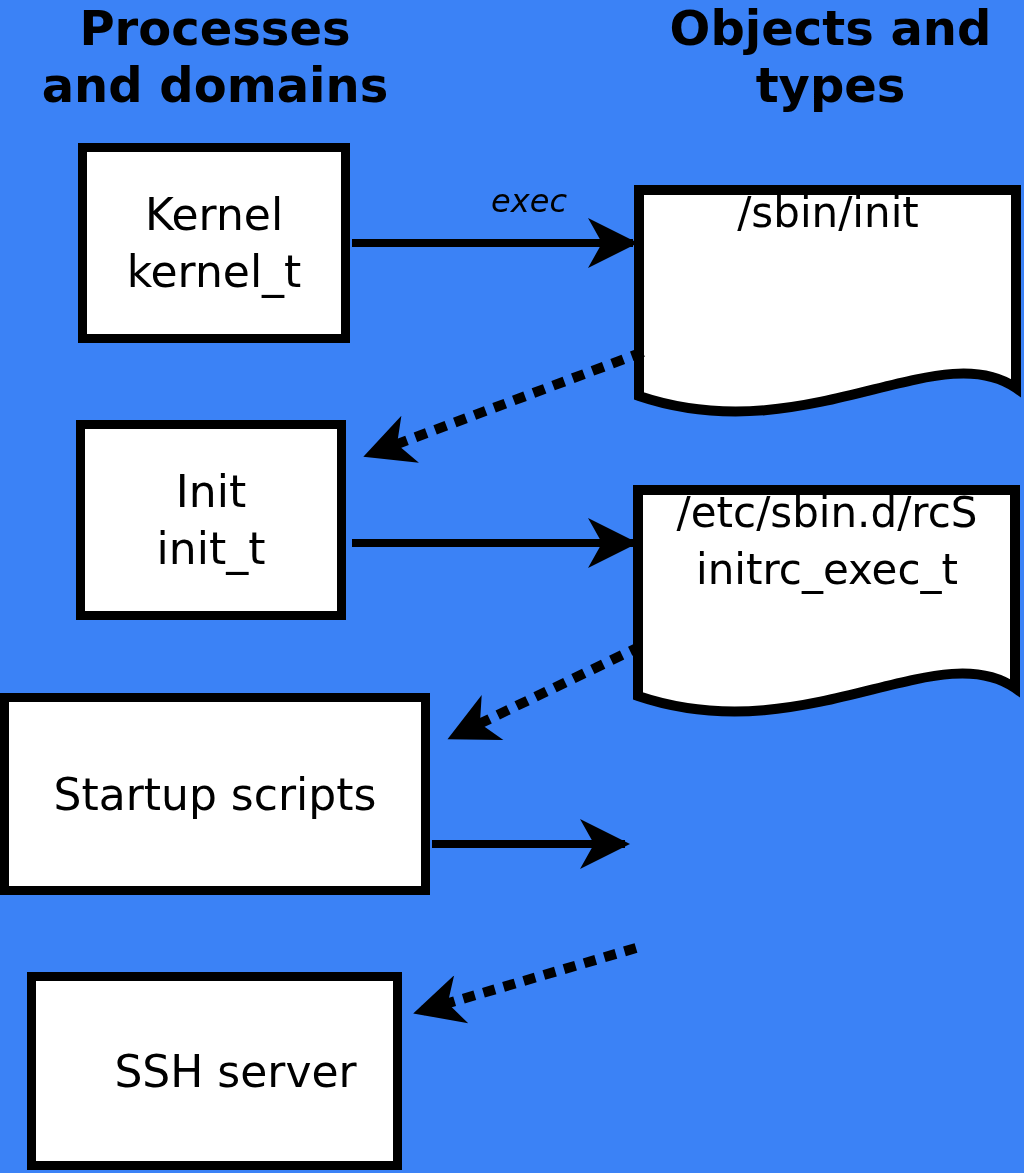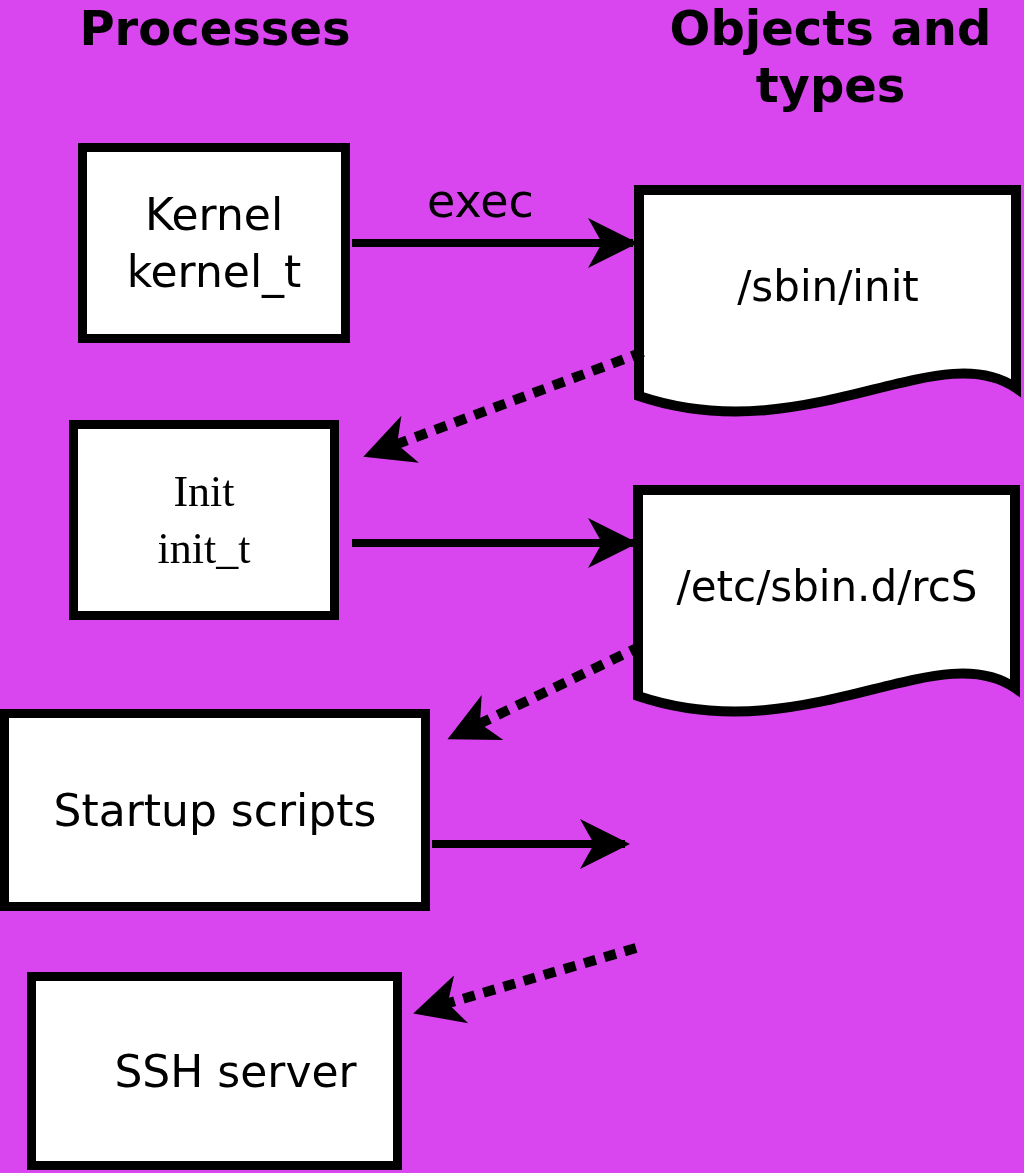--- a/index.html
+++ b/index.html
@@ -1,20 +1,20 @@
 <!DOCTYPE html>
 <html><head>
 <meta charset="utf-8">
 <style>
   html, body { margin: 0; padding: 0; background: #ffffff; }
   .canvas {
     position: relative;
     width: 1024px;
     height: 1173px;
-    background: #d946ef;
+    background: #3b82f6;
     font-family: "DejaVu Sans", "Liberation Sans", sans-serif;
     color: #000000;
     overflow: hidden;
   }
   .col-header {
     position: absolute;
     text-align: center;
     font-weight: bold;
     font-size: 48px;
     line-height: 57px;
@@ -38,85 +38,87 @@
   .doc-svg { display: block; }
   .doc-label {
     position: absolute;
     left: 0;
     top: 0;
     width: 390px;
     height: 205px;
     display: flex;
     flex-direction: column;
     align-items: center;
-    justify-content: center;
     text-align: center;
     font-size: 42px;
     line-height: 57px;
   }
   .edge-label {
     position: absolute;
     left: 427px;
     top: 176px;
     width: 140px;
-    text-align: left;
-    font-size: 46px;
+    text-align: right;
+    font-size: 32px;
     line-height: 50px;
+    font-style: italic;
   }
   .arrows {
     position: absolute;
     left: 0; top: 0;
     pointer-events: none;
   }
   .solid-edge { stroke: #000000; stroke-width: 8; fill: none; }
   .dotted-edge { stroke: #000000; stroke-width: 10; fill: none; stroke-dasharray: 12 9; }
   .doc-shape { fill: #ffffff; stroke: #000000; stroke-width: 10; }
 </style>
 </head>
 <body>
 
 <div class="canvas">
 
   <div class="col-header" style="left:0; top:4; width:430px;">
     <span class="hdr-line">Processes</span>
+    <span class="hdr-line">and domains</span>
   </div>
   <div class="col-header" style="left:623; top:4; width:415px; left:623px;">
     <span class="hdr-line">Objects and</span>
     <span class="hdr-line">types</span>
   </div>
 
   <div class="pbox" style="left:78px; top:143px; width:272px; height:200px;">
     <span>Kernel</span>
     <span>kernel_t</span>
   </div>
-  <div class="pbox" style="left:69px; top:420px; width:270px; height:200px;font-family:Liberation Serif, serif;">
+  <div class="pbox" style="left:76px; top:420px; width:270px; height:200px;">
     <span>Init</span>
     <span>init_t</span>
   </div>
-  <div class="pbox" style="left:0px; top:693px; width:430px; height:202px;margin-top:16px;">
+  <div class="pbox" style="left:0px; top:693px; width:430px; height:202px;">
     <span>Startup scripts</span>
   </div>
   <div class="pbox" style="left:27px; top:972px; width:375px; height:198px;padding-left:42px;">
     <span>SSH server</span>
   </div>
 
   <div class="doc" style="left:633px; top:184px;">
     <svg class="doc-svg" width="390" height="250" viewBox="0 0 390 250">
       <path class="doc-shape" d="M 6,6 L 383,6 L 383,204 C 305,150 172,268 6,212 L 6,6 Z"></path>
     </svg>
     <div class="doc-label">
       <span>/sbin/init</span>
     </div>
   </div>
   <div class="doc" style="left:632px; top:484px;">
     <svg class="doc-svg" width="390" height="250" viewBox="0 0 390 250">
       <path class="doc-shape" d="M 6,6 L 383,6 L 383,204 C 305,150 172,268 6,212 L 6,6 Z"></path>
     </svg>
     <div class="doc-label">
       <span>/etc/sbin.d/rcS</span>
+      <span>initrc_exec_t</span>
     </div>
   </div>
 
   <div class="edge-label">exec</div>
 
   <svg class="arrows" width="1024" height="1173" viewBox="0 0 1024 1173">
     <defs>
       <marker id="head" viewBox="0 0 10 10" refX="9" refY="5" markerWidth="56" markerHeight="50" markerUnits="userSpaceOnUse" orient="auto">
         <path d="M 0 0 L 10 5 L 0 10 L 2.8 5 Z" fill="#000000"></path>
       </marker>

